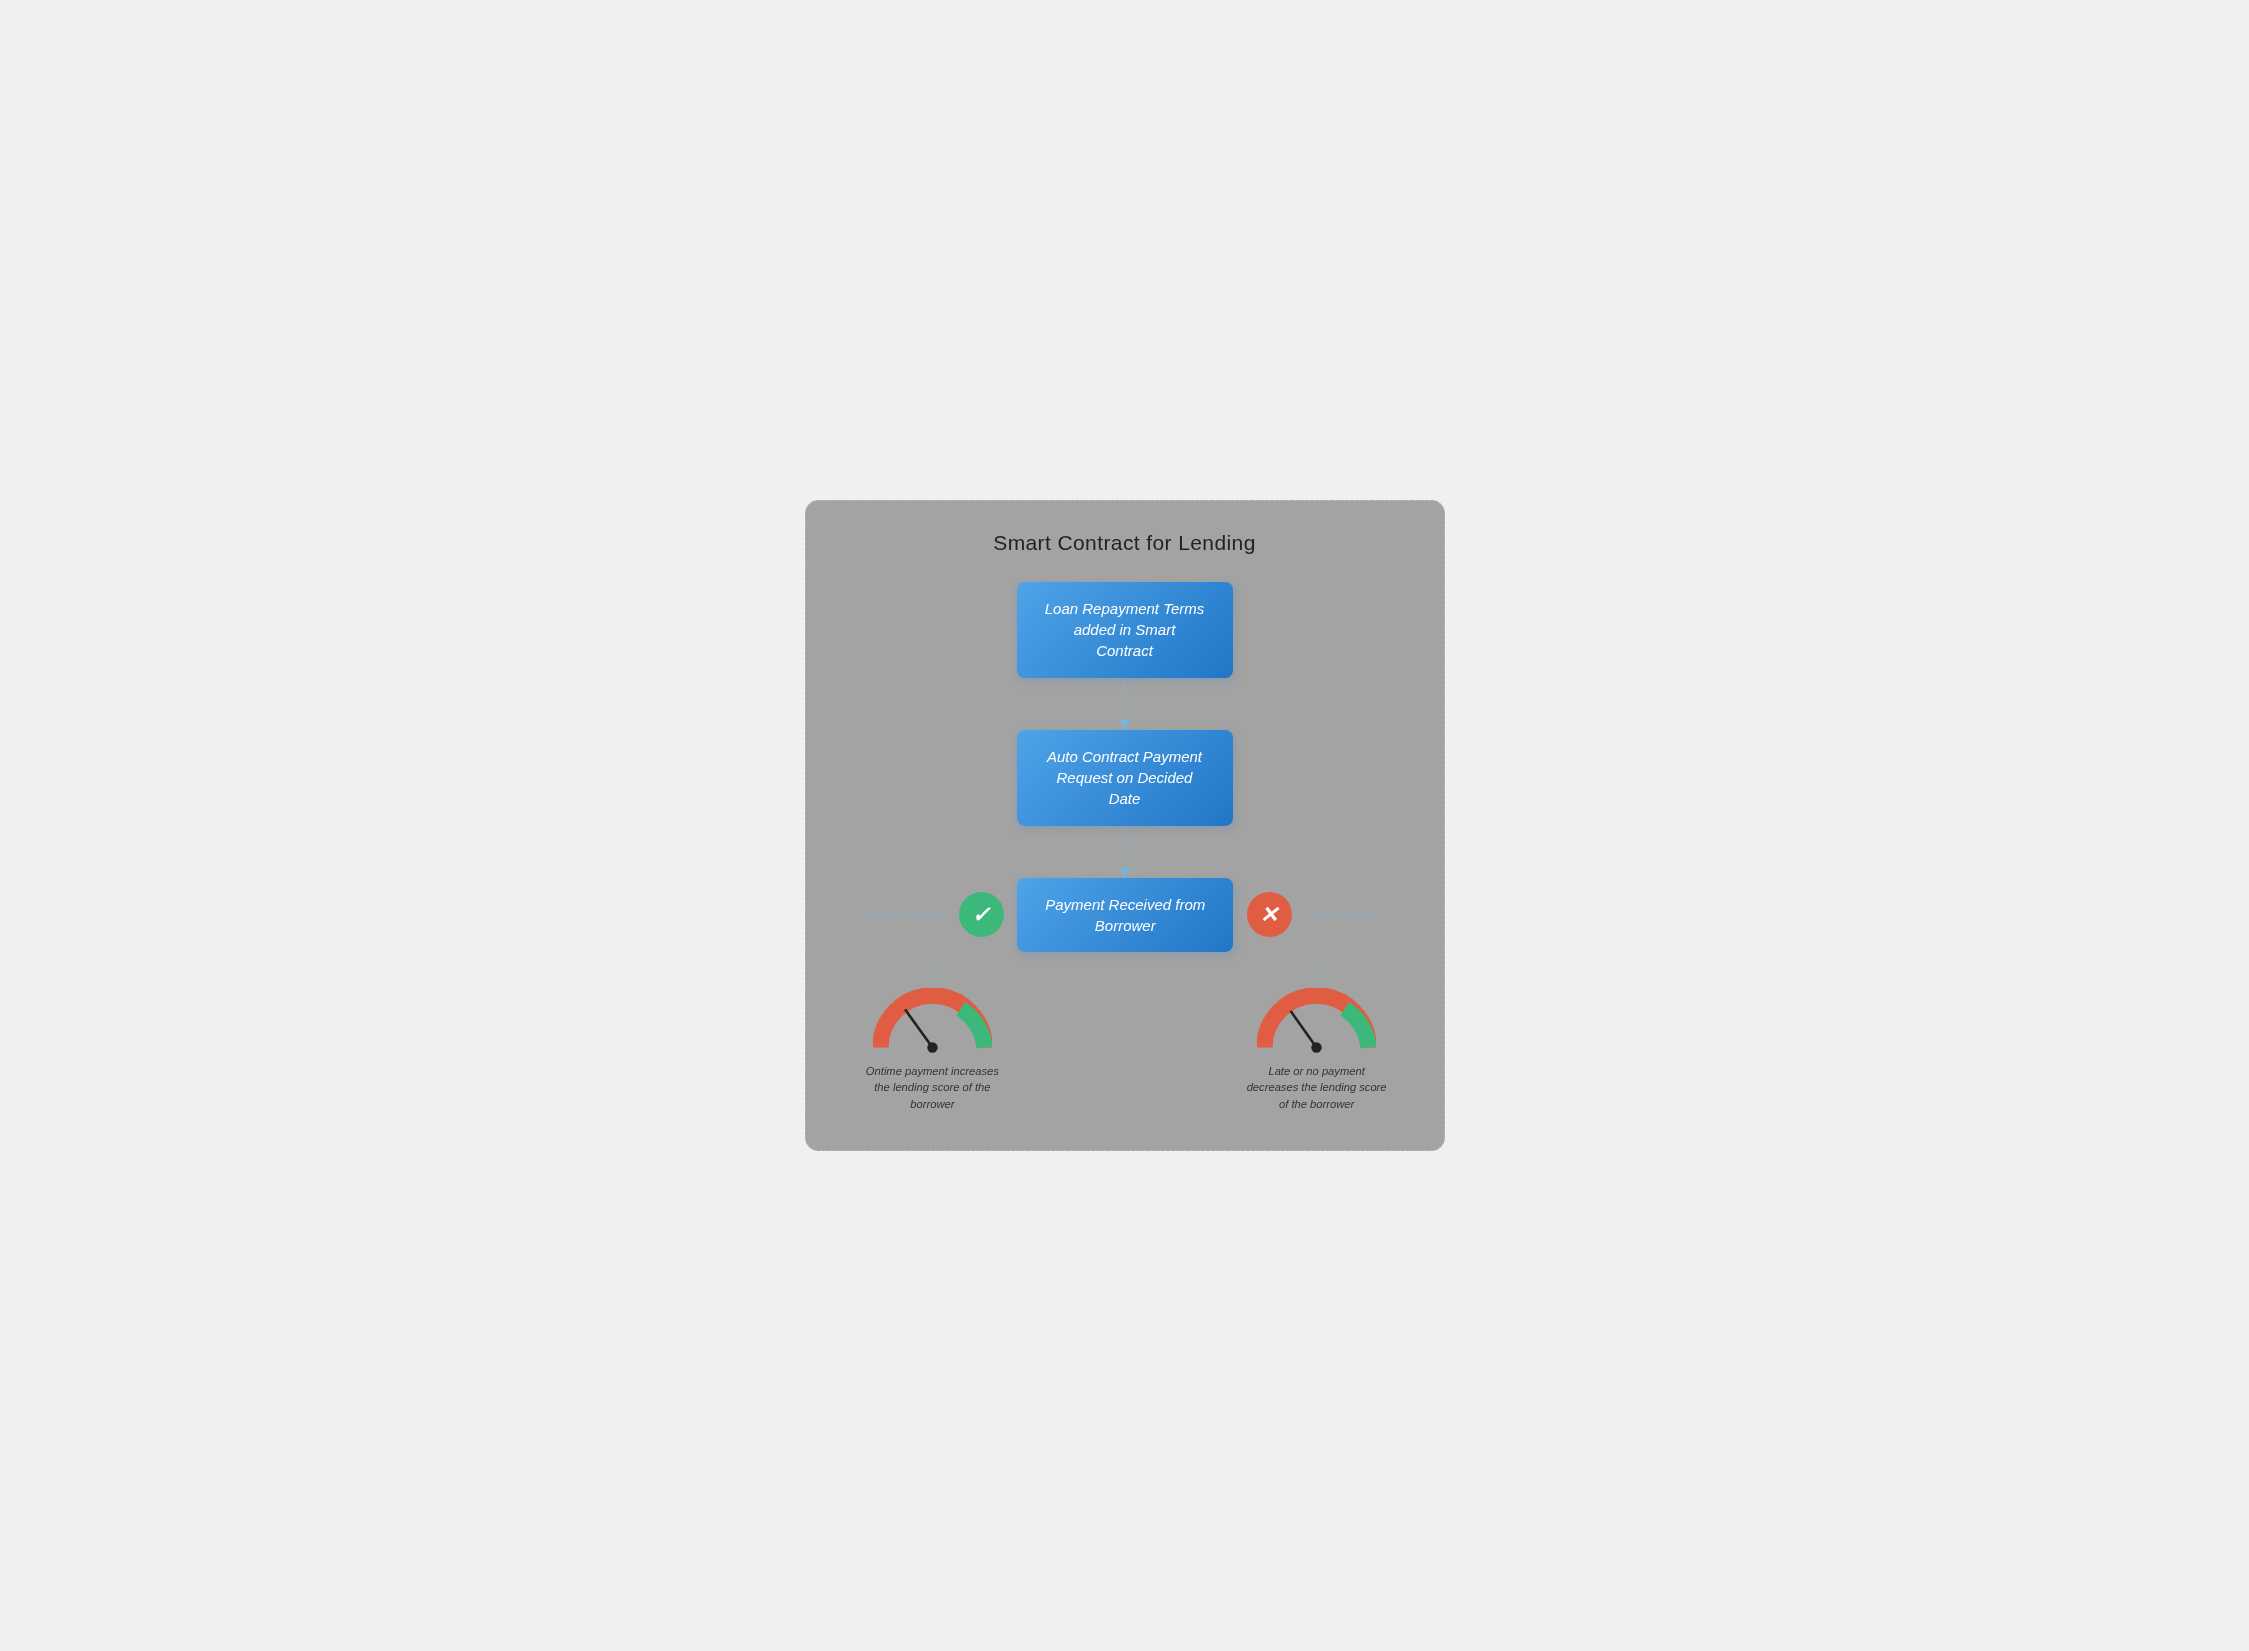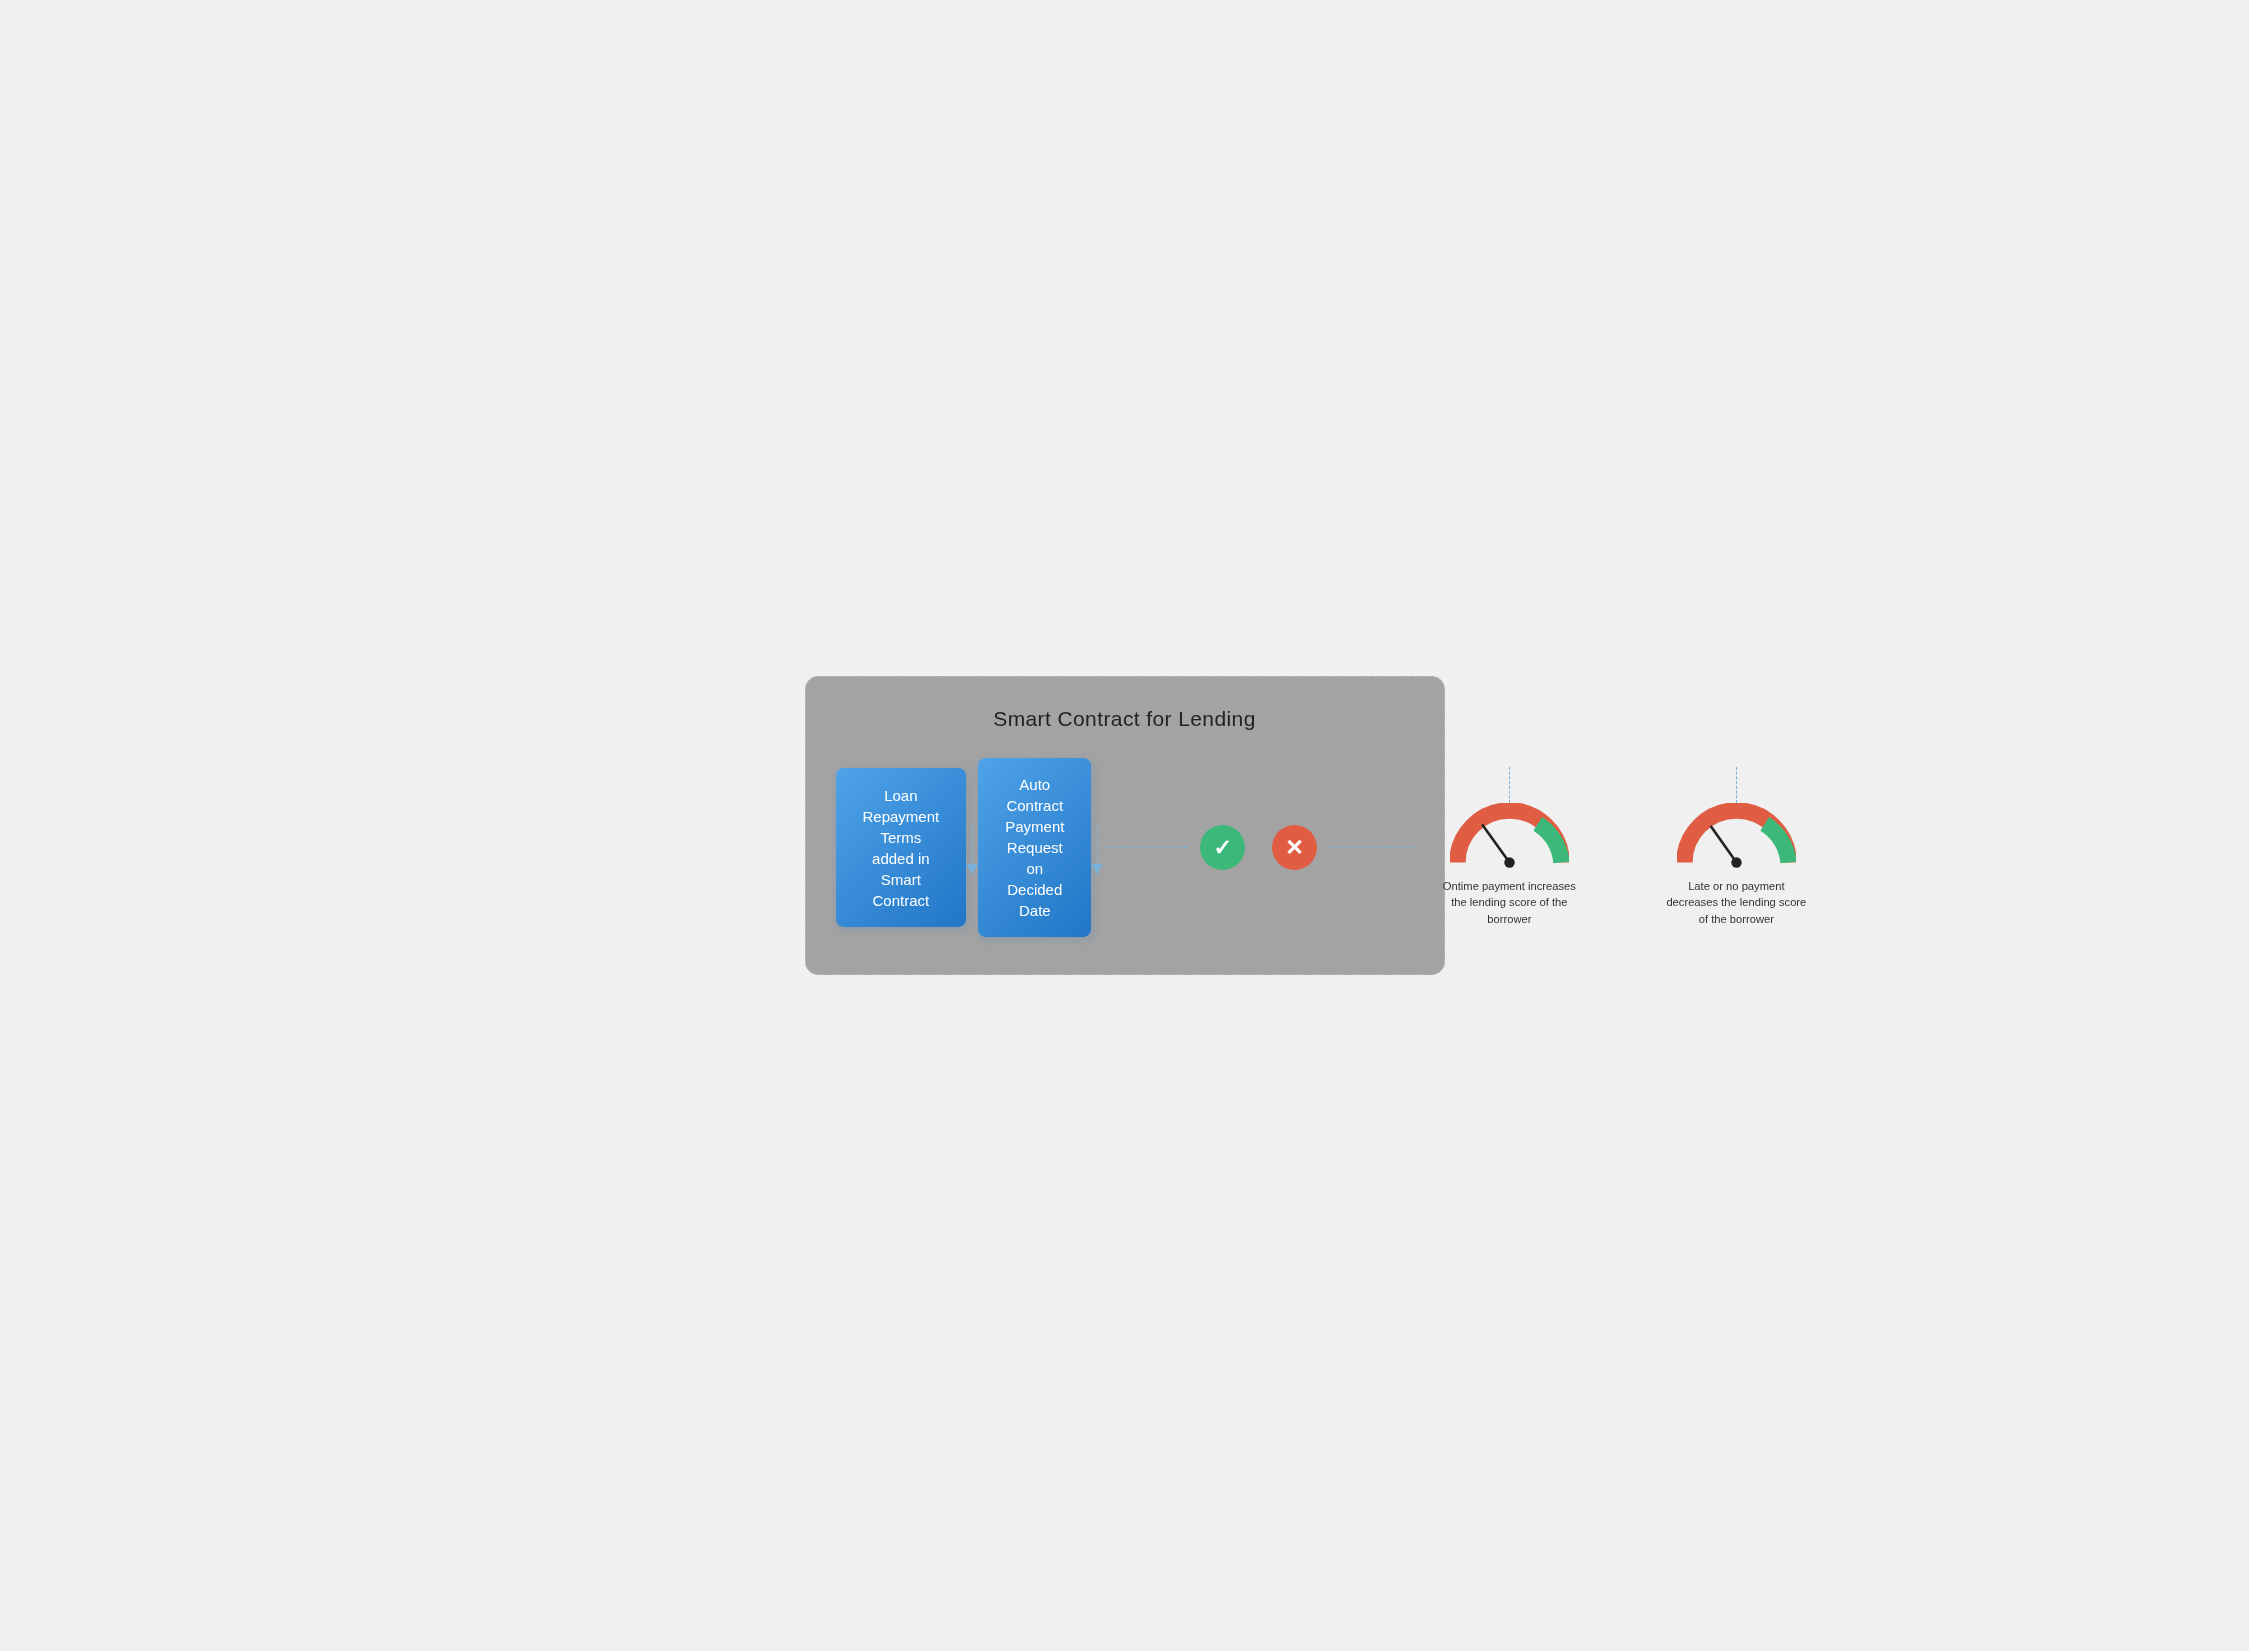--- a/index.html
+++ b/index.html
@@ -22,23 +22,24 @@
     .diagram-title {
       text-align: center;
       font-size: 21px;
       font-weight: 500;
       color: #222;
       margin-bottom: 27px;
       letter-spacing: 0.4px;
     }
     .flow-wrapper {
       display: flex;
-      flex-direction: row;
+      flex-direction: column;
       align-items: center;
       position: relative;
+      font-style: italic;
     }
     .flow-box {
       background: linear-gradient(135deg, #4fa3e8 0%, #2176c7 100%);
       color: #fff;
       font-size: 15px;
       font-weight: 400;
       text-align: center;
       border-radius: 7.4px;
       padding: 16.4px 27px;
       width: 216px;
@@ -164,20 +165,21 @@
 
       <div style="display:flex;align-items:center;">
 
         <div style="display:flex;flex-direction:column;align-items:flex-end;">
           <div style="width:1.5px;height:0px;border-left:1.9px dashed #7ab3d9;"></div>
         </div>
         <div class="h-line-left"></div>
         <div class="circle-icon circle-check">✓</div>
       </div>
 
+      <div class="flow-box">Payment Received from Borrower</div>
 
       <div style="display:flex;align-items:center;">
         <div class="circle-icon circle-x">✕</div>
         <div class="h-line-right"></div>
       </div>
     </div>
 
     <div class="lower-section">
 
       <div class="branch-col">

